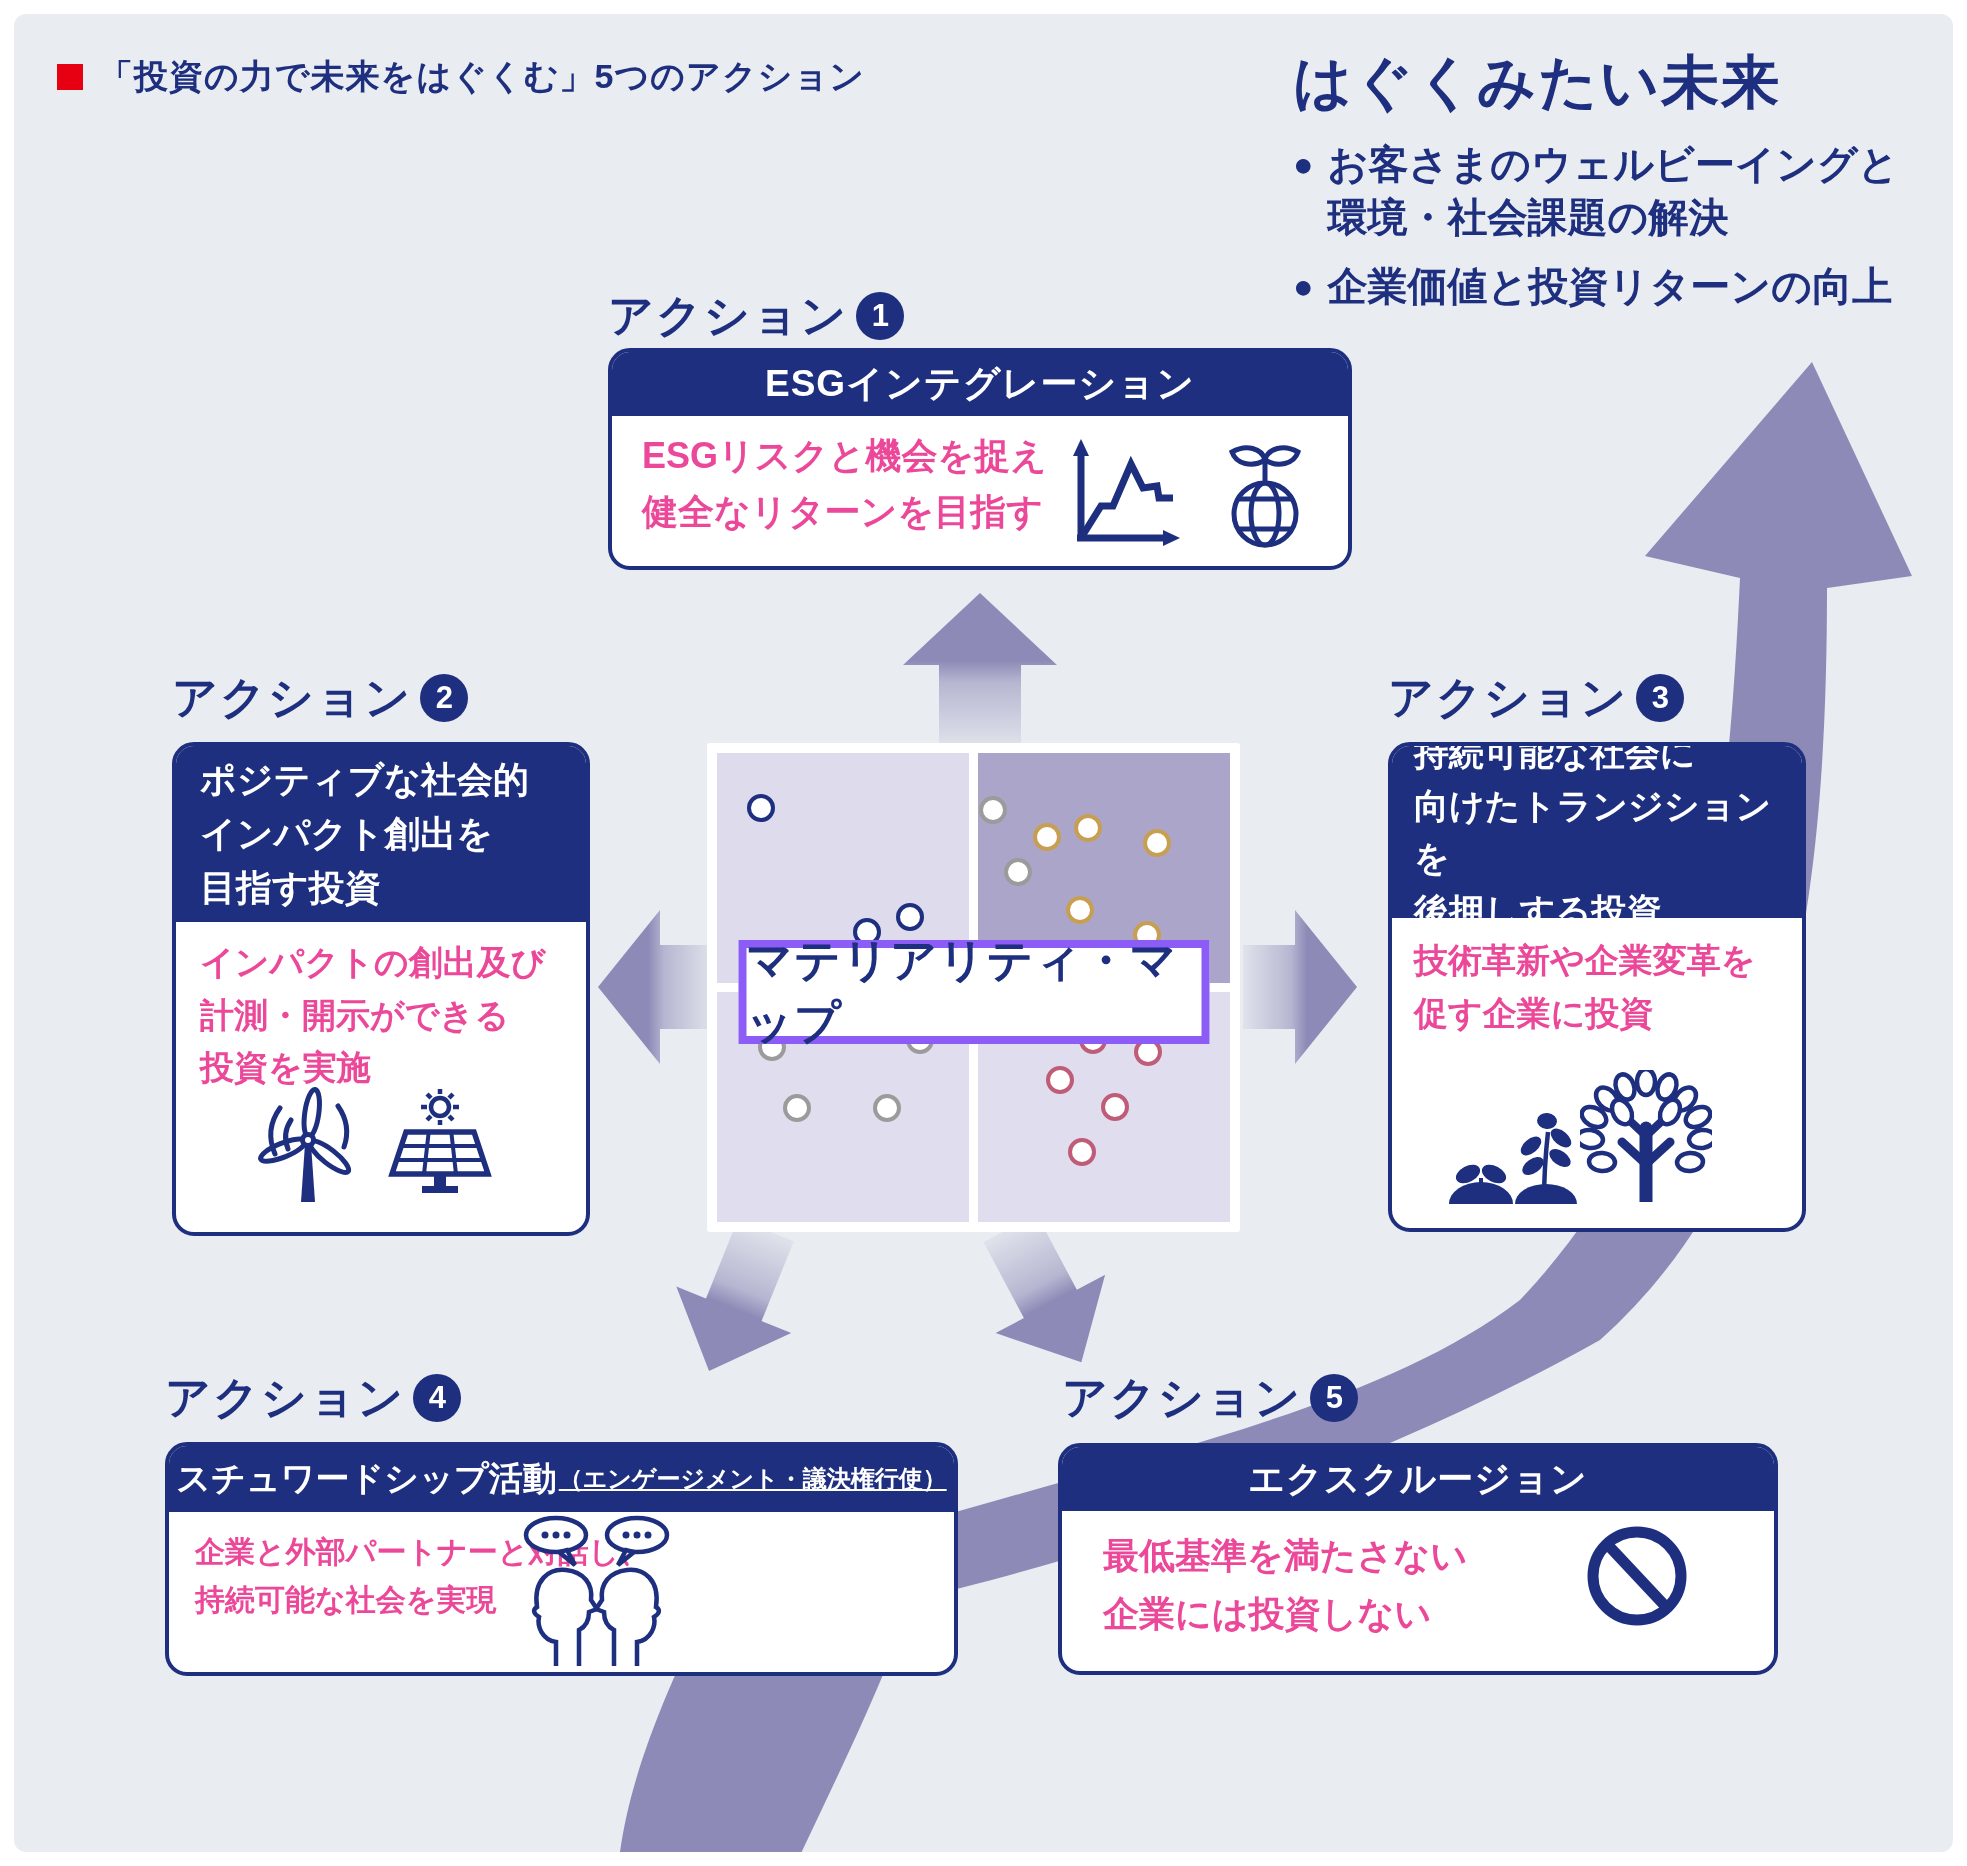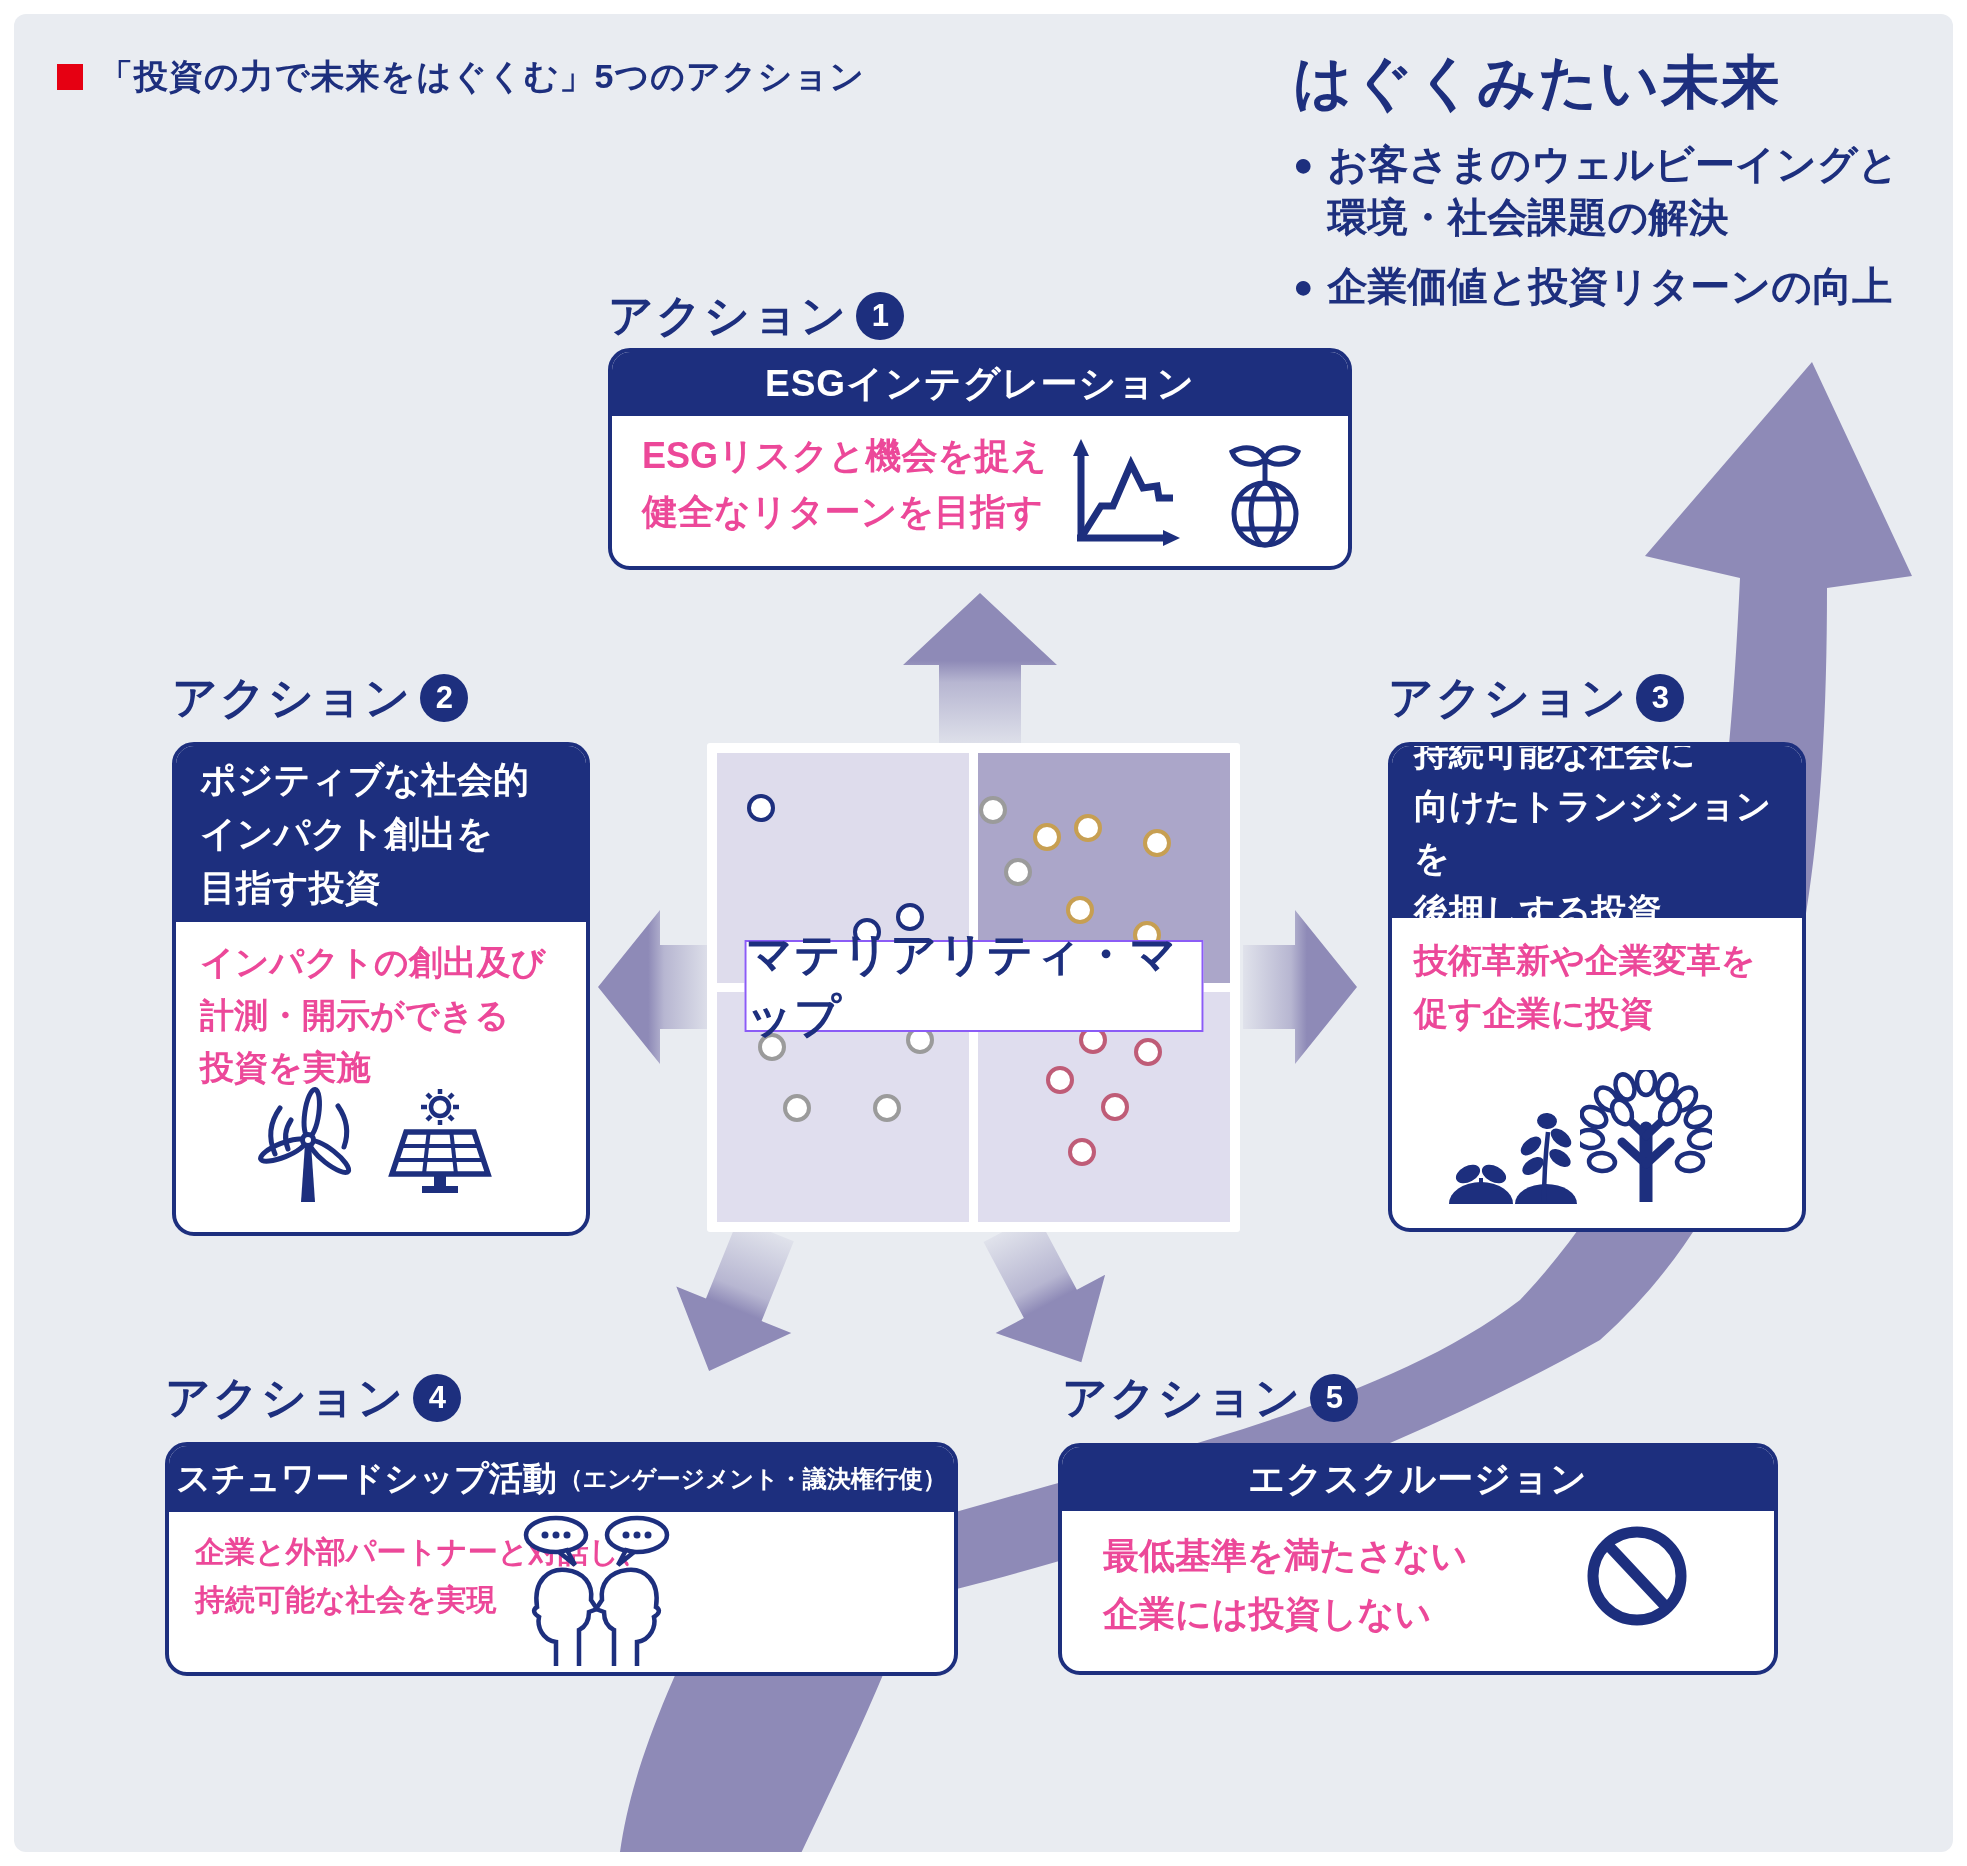--- a/index.html
+++ b/index.html
@@ -43,40 +43,40 @@
   #box2 .hd{height:176px;font-size:36px;line-height:1.5;justify-content:flex-start;padding-left:24px;text-align:left;}
   #box2 .bd{height:298px;font-size:34px;line-height:1.55;padding:14px 0 0 24px;}
 
   #box3{left:1388px;top:742px;width:410px;height:482px;}
   #box3 .hd{height:172px;font-size:35px;line-height:1.5;justify-content:flex-start;padding-left:22px;text-align:left;}
   #box3 .bd{height:302px;font-size:34px;line-height:1.55;padding:16px 0 0 22px;}
 
   #box4{left:165px;top:1442px;width:785px;height:226px;}
   #box4 .hd{height:66px;gap:2px;}
   #box4 .hd .main{font-size:34px;}
-  #box4 .hd .sub{font-size:24px;}
+  #box4 .hd .sub{font-size:24px;text-decoration:underline;}
   #box4 .bd{height:152px;font-size:30px;line-height:1.6;padding:16px 0 0 26px;}
 
   #box5{left:1058px;top:1443px;width:712px;height:224px;}
   #box5 .hd{height:64px;font-size:36px;letter-spacing:1px;}
   #box5 .bd{height:152px;font-size:36px;line-height:1.6;padding:16px 0 0 41px;}
 
   
   #map{position:absolute;left:707px;top:743px;width:533px;height:489px;background:#fff;
        z-index:2;border-radius:3px;}
   .quad{position:absolute;}
   #q-tl{left:10px;top:10px;width:252px;height:230px;background:#dedcec;}
   #q-tr{left:271px;top:10px;width:252px;height:230px;background:#aba6c9;}
   #q-bl{left:10px;top:249px;width:252px;height:230px;background:#e0deee;}
   #q-br{left:271px;top:249px;width:252px;height:230px;background:#dfddee;}
   #map-dots{position:absolute;left:0;top:0;width:533px;height:489px;z-index:1;}
   .dot-circle{position:absolute;width:28px;height:28px;border-radius:50%;background:#fff;
               border:4px solid #9b9b9b;box-sizing:border-box;}
   #map-label{position:absolute;left:50%;top:197px;transform:translateX(-50%);
-             width:455px;height:88px;background:#fff;border:2px solid #8b5cf6;z-index:2;
+             width:455px;height:88px;background:#fff;border:8px solid #8b5cf6;z-index:2;
              display:flex;align-items:center;justify-content:center;
              font-size:46px;color:#1d2f7e;letter-spacing:1px;}
 </style>
 </head>
 <body>
 
 <div class="canvas">
  <div class="board">
   <div class="stage">
 

